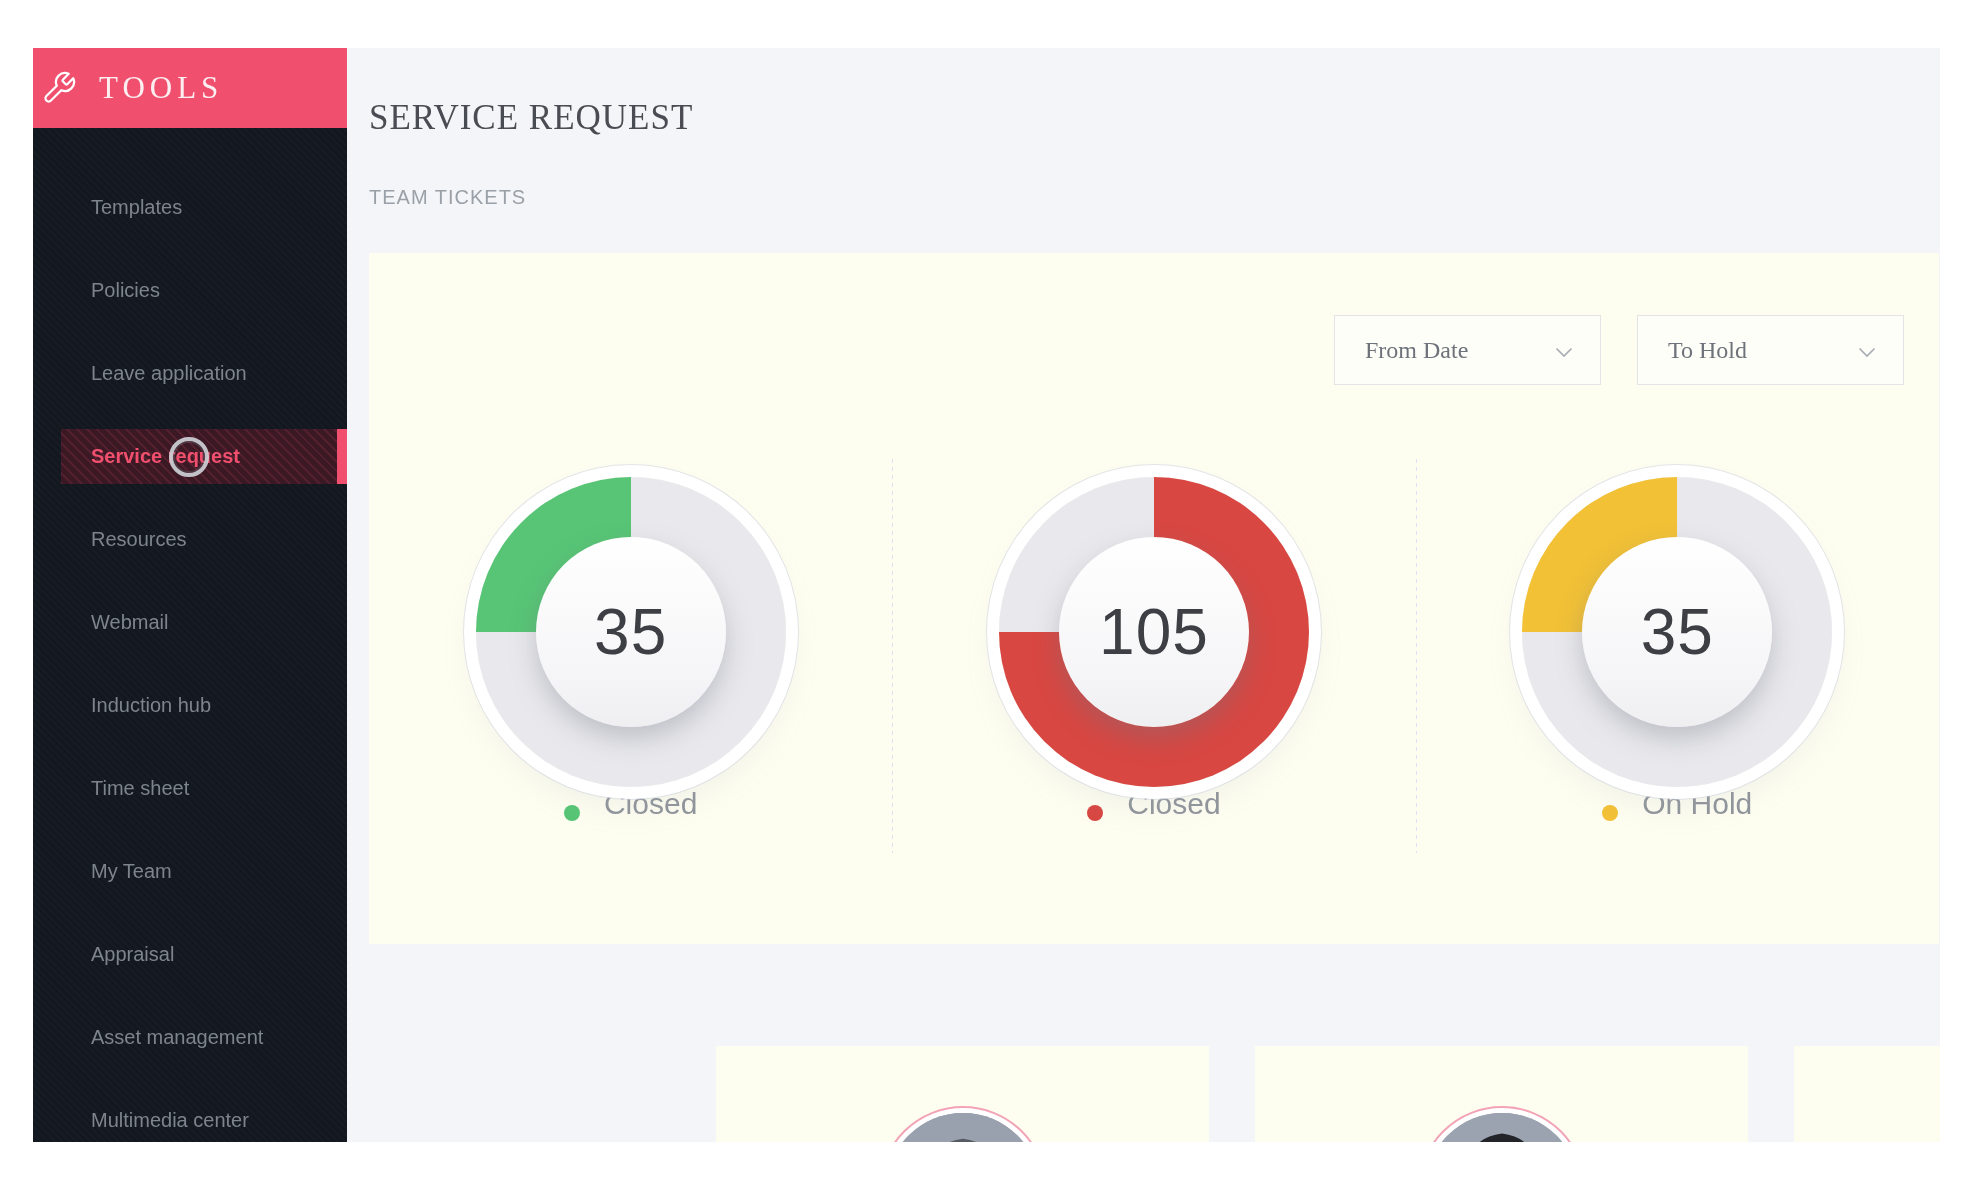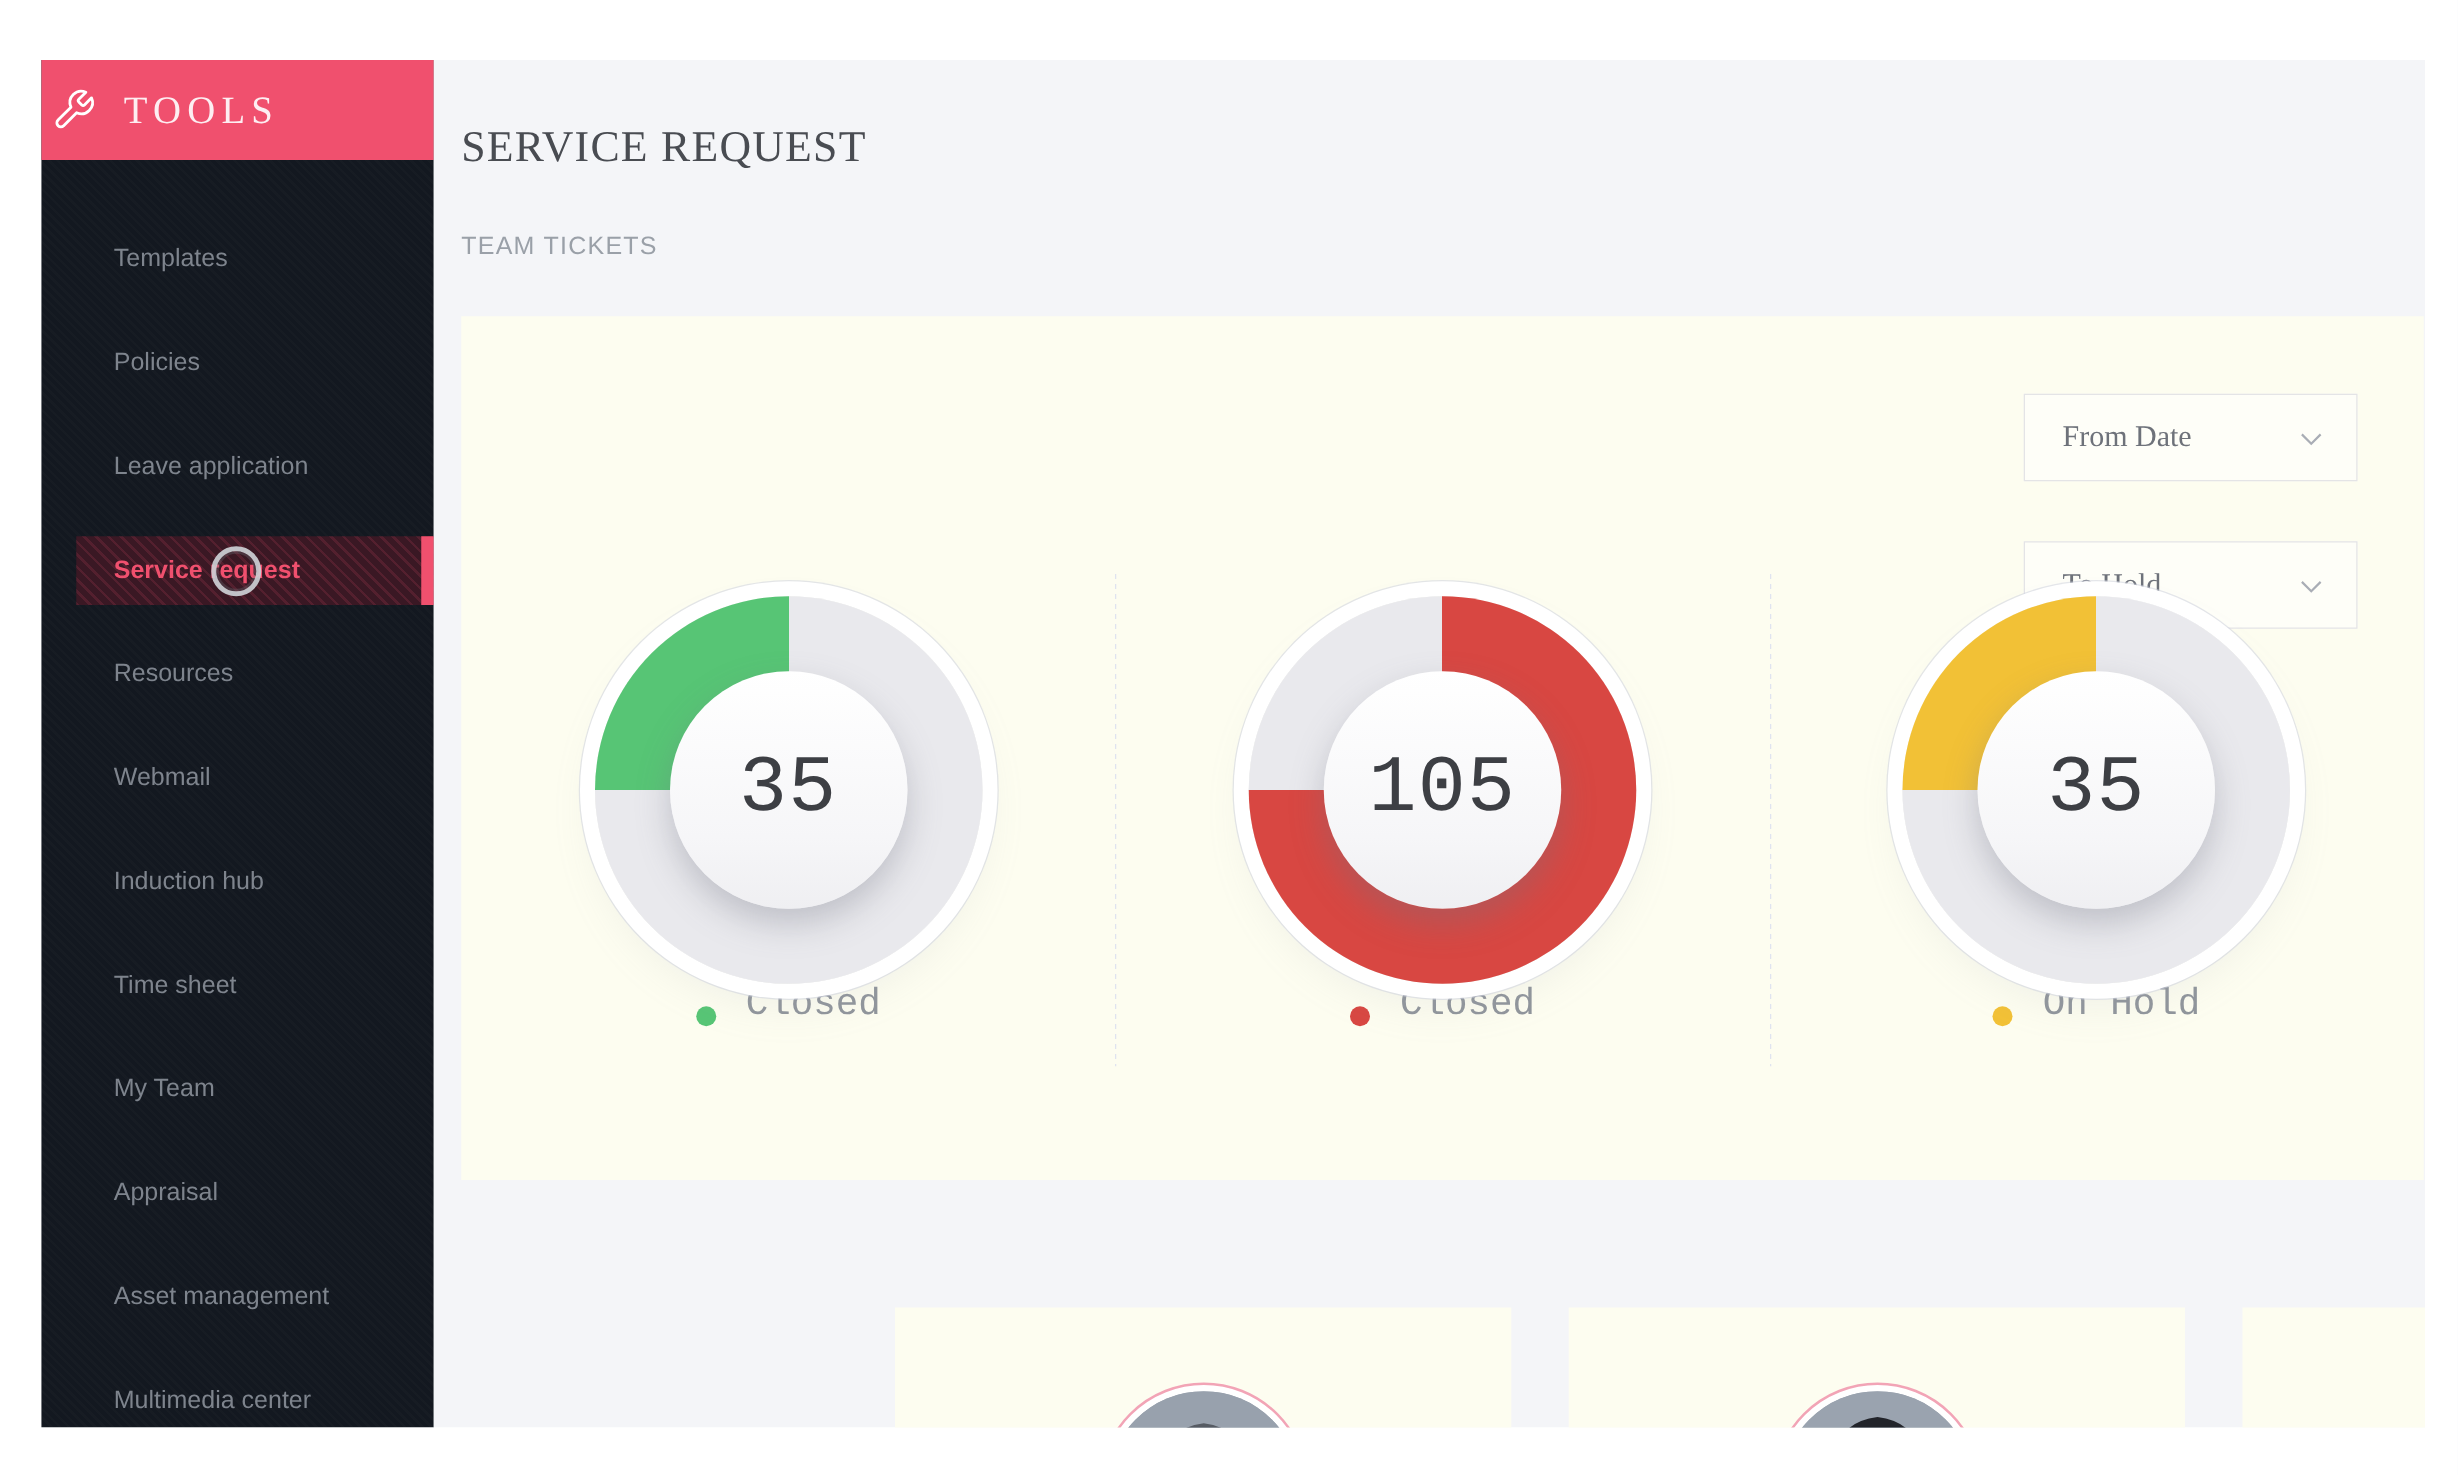--- a/index.html
+++ b/index.html
@@ -29,29 +29,29 @@
         box-shadow:inset 0 0 0 2px rgba(110,112,120,0.35);opacity:.92;}
 
   
   .main{position:relative;flex:1;background:var(--main-bg,#f4f5f8);padding:50px 0 0 22px;box-sizing:border-box;}
   .page-title{font-family:"Liberation Serif","DejaVu Serif",serif;color:#494c52;
               font-size:35px;letter-spacing:1px;font-weight:500;}
   .page-subtitle{margin-top:48px;color:#9aa0a8;font-size:20px;letter-spacing:1px;}
 
   
   .panel{position:relative;margin-top:44px;width:1570px;height:691px;background:var(--panel-bg,#fdfdf0);}
-  .filters{position:absolute;top:62px;right:53px;display:flex;gap:48px;flex-direction:column;}
+  .filters{position:absolute;top:62px;right:35px;display:flex;gap:36px;}
   .select-box{position:relative;width:267px;height:70px;background:#fefef8;border:1px solid #e4e4e6;
               box-sizing:border-box;display:flex;align-items:center;padding-left:30px;cursor:pointer;}
   .select-box .label{color:#6e727a;font-family:"Liberation Serif","DejaVu Serif",serif;font-size:24px;}
   .select-box .chev{position:absolute;right:26px;top:50%;transform:translateY(-50%);width:20px;height:12px;}
 
   .donut-row{position:absolute;left:0;top:0;width:100%;height:100%;display:flex;}
   .donut-section{position:relative;width:33.333%;display:flex;flex-direction:column;align-items:center;
-                 padding-top:224px;box-sizing:border-box;font-family:Liberation Mono, monospace;}
+                 padding-top:224px;box-sizing:border-box;}
   .v-divider{position:absolute;top:206px;width:1px;height:394px;
              background:repeating-linear-gradient(to bottom,#dfe3ef 0 4px,transparent 4px 8px);}
   .v-divider.d1{left:33.333%;}
   .v-divider.d2{left:66.666%;}
 
   .donut{position:relative;width:310px;height:310px;border-radius:50%;
          background:#e9e9ed;
          box-shadow:0 0 0 12px #ffffff,0 0 0 13px rgba(205,210,222,0.55),0 16px 34px rgba(160,165,180,0.16);}
   .donut-hole{position:absolute;left:50%;top:50%;transform:translate(-50%,-50%);
          width:190px;height:190px;border-radius:50%;

